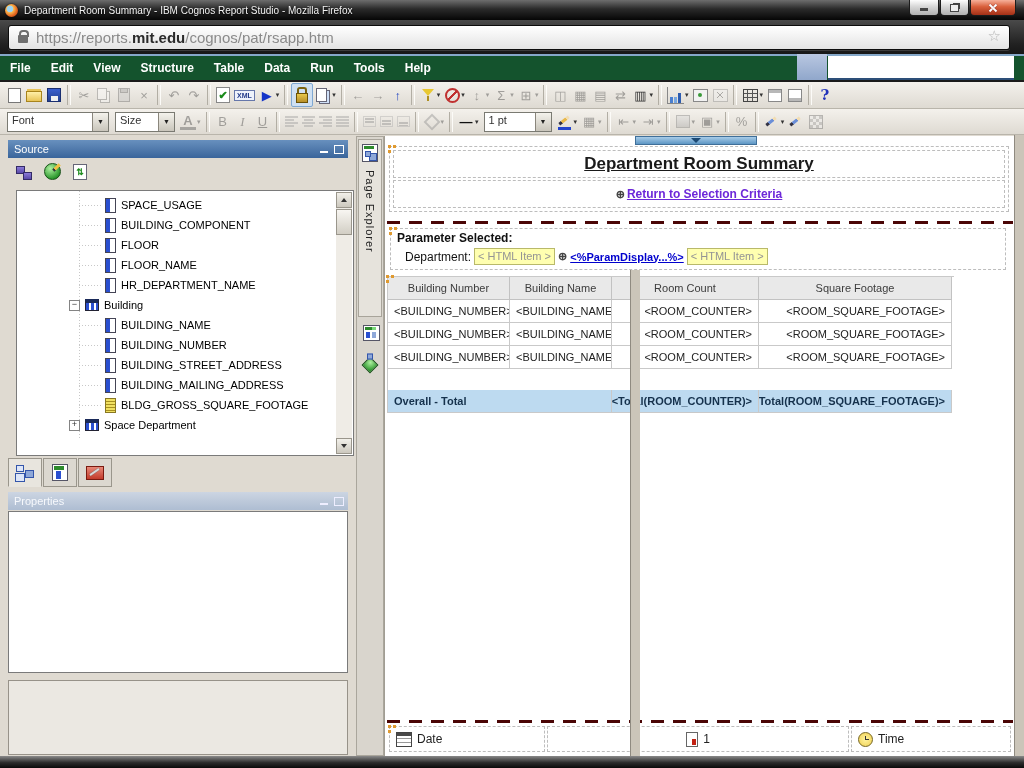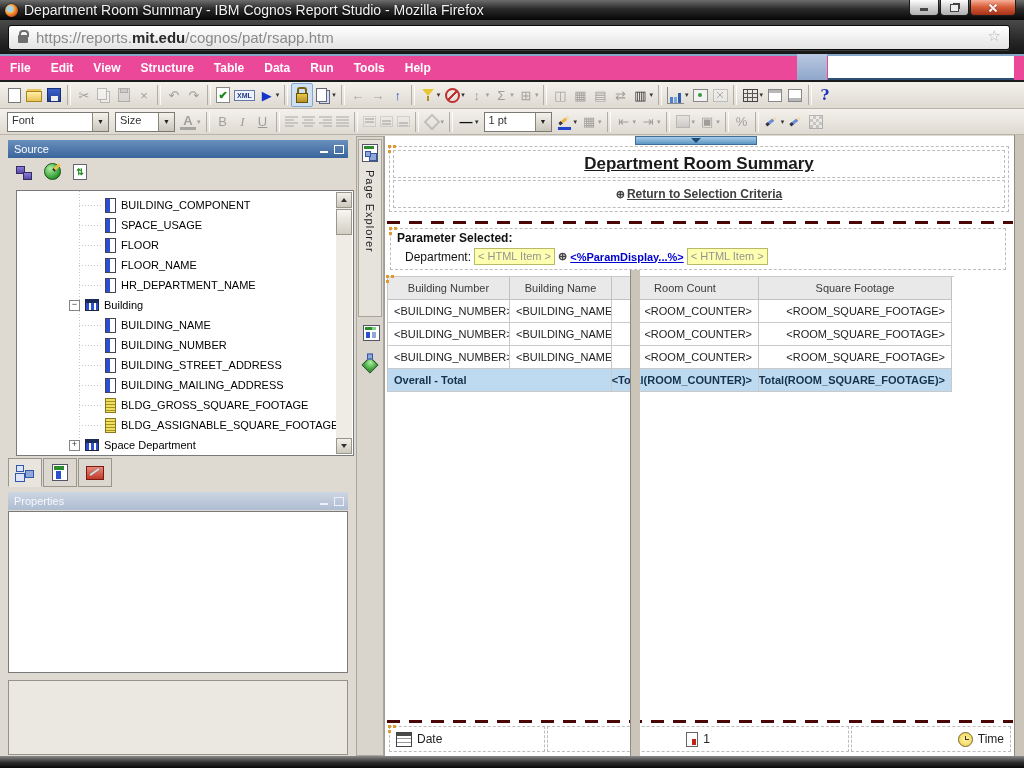--- a/index.html
+++ b/index.html
@@ -6,21 +6,21 @@
     font-family:"Liberation Sans",sans-serif;background:#1b1b1b;}
   #app{position:absolute;inset:0;}
   .abs{position:absolute;}
 
   
   #titlebar{left:0;top:0;width:1024px;height:20px;
     background:linear-gradient(#6d6d6d,#2a2a2a 45%,#060606);display:flex;align-items:center;color:#f2f2f2;}
   #fx-icon{width:13px;height:13px;border-radius:50%;margin:0 6px 0 5px;
     background:radial-gradient(circle at 38% 38%, #9fd4f2 0 26%, #f9b851 32%, #e2641f 62%, #9c3a10 95%);
     box-shadow:0 0 2px #000;}
-  #title-text{font-size:14px;text-shadow:0 1px 2px #000;}
+  #title-text{font-size:10px;text-shadow:0 1px 2px #000;}
   #win-controls{position:absolute;right:8px;top:0;display:flex;}
   .winbtn{height:15px;border:1px solid #1c1c1c;border-top:none;border-radius:0 0 4px 4px;
     display:flex;align-items:center;justify-content:center;margin-left:1px;
     background:linear-gradient(#fdfdfd,#d6d6d6 45%,#b0b0b0);}
   #btn-min{width:28px;} #btn-restore{width:27px;}
   #btn-close{width:44px;background:linear-gradient(#f6b09a,#d95f3b 45%,#a33017);}
   .glyph-min{width:8px;height:3px;background:#444;margin-top:4px;}
   .glyph-restore{width:7px;height:6px;border:1px solid #444;background:#eee;box-shadow:2px -2px 0 -1px #444;}
   .glyph-close{position:relative;width:10px;height:10px;}
   .glyph-close::before,.glyph-close::after{content:"";position:absolute;left:4px;top:0;width:2px;height:10px;background:#fff;box-shadow:0 0 1px #600;}
@@ -29,21 +29,21 @@
   #navbar{left:0;top:20px;width:1024px;height:34px;background:linear-gradient(#4a4a4a,#222 70%,#171717);}
   #urlbar{position:absolute;left:8px;top:5px;width:1000px;height:23px;border:1px solid #0c0c0c;border-radius:3px;
     background:linear-gradient(#ffffff,#e3e3e3);display:flex;align-items:center;box-shadow:0 1px 0 rgba(255,255,255,.15);}
   #lock-icon{position:relative;width:10px;height:8px;background:#6f6f6f;margin:3px 8px 0 9px;border-radius:1px;}
   #lock-icon::before{content:"";position:absolute;left:1px;top:-5px;width:6px;height:5px;border:2px solid #6f6f6f;border-bottom:none;border-radius:4px 4px 0 0;}
   #url-text{font-size:15px;color:#8a8a8a;}
   #url-text b{color:#2b2b2b;}
   #star-icon{position:absolute;right:8px;font-size:15px;color:#b5b5b5;top:1px;}
 
   
-  #menubar{left:0;top:54px;width:1024px;height:26px;background:#ec4899;border-top:2px solid #85a8c9;box-sizing:border-box;display:flex;align-items:flex-end;}
+  #menubar{left:0;top:54px;width:1024px;height:26px;background:#14532d;border-top:2px solid #85a8c9;box-sizing:border-box;display:flex;align-items:flex-end;}
   #menubar::after{content:"";position:absolute;left:0;top:26px;width:1024px;height:2px;background:#d8ae7e;}
   .menu-item{color:#fff;font-weight:bold;font-size:12px;padding:0 10px;height:24px;display:flex;align-items:center;}
   #menu-accent{position:absolute;left:797px;top:0;width:30px;height:24px;background:linear-gradient(#b9c7e1,#90a7cb);}
   #menu-whitebox{position:absolute;left:828px;top:1px;width:186px;height:22px;background:#fff;border-bottom:2px solid #2d4f78;}
 
   
   .toolbar{left:0;width:1024px;background:linear-gradient(#f4f1ec,#dedad2);box-sizing:border-box;border-bottom:1px solid #b9b5ab;display:flex;align-items:center;padding:0 4px;}
   #toolbar1{top:82px;height:27px;}
   #toolbar2{top:109px;height:26px;}
   .tb{display:flex;align-items:center;height:100%;}
@@ -183,42 +183,42 @@
   #canvas{left:384px;top:1px;width:630px;height:620px;background:#fff;border-left:1px solid #a19d93;box-sizing:border-box;}
   #grip{position:absolute;left:250px;top:0;width:122px;height:9px;background:linear-gradient(#a8cce8,#5d96c4);border:1px solid #3f6f99;box-sizing:border-box;display:flex;align-items:center;justify-content:center;}
   #grip::after{content:"";width:0;height:0;border-left:5px solid transparent;border-right:5px solid transparent;border-top:5px solid #1d4a74;}
   .dashed{border:1px dashed #bdbdbd;box-sizing:border-box;}
   .seldots::before{content:"";position:absolute;left:-2px;top:-2px;width:3px;height:3px;background:#e09a30;box-shadow:5px 0 0 #e09a30,0 5px 0 #e09a30;}
   #hd-outer{position:absolute;left:4px;top:10px;width:620px;height:66px;}
   #title-block{position:absolute;left:3px;top:3px;width:612px;height:28px;display:flex;align-items:center;justify-content:center;}
   #report-title{font-size:17px;font-weight:bold;text-decoration:underline;color:#1a1a1a;}
   #link-block{position:absolute;left:3px;top:33px;width:612px;height:28px;display:flex;align-items:center;justify-content:center;gap:2px;}
   .drill{font-size:11px;color:#444;font-weight:bold;}
-  #return-link{font-size:12px;font-weight:bold;color:#404040;text-decoration:underline;}
+  #return-link{font-size:12px;font-weight:bold;color:#6d28d9;text-decoration:underline;}
   .redline{position:absolute;left:2px;width:626px;height:3px;background:repeating-linear-gradient(90deg,#4a0505 0 13px,transparent 13px 22px);}
   #redline1{top:85px;} #redline2{top:584px;}
   #param-box{position:absolute;left:5px;top:92px;width:616px;height:42px;padding:2px 6px;}
   #param-heading{font-size:12px;font-weight:bold;color:#111;}
   #param-row{display:flex;align-items:center;gap:3px;margin:3px 0 0 8px;font-size:12px;color:#111;}
   .html-chip{background:#ffffb0;border:1px solid #b9b96a;color:#949494;font-size:11px;padding:0 3px;height:15px;line-height:15px;}
   #param-display{color:#0000cd;font-weight:bold;text-decoration:underline;font-size:11px;}
 
   #rtable{position:absolute;left:2px;top:140px;width:566px;font-size:11px;color:#222;border-top:1px solid #c9c9c9;border-left:1px solid #c9c9c9;}
   .grid{display:grid;grid-template-columns:122px 102px 147px 193px;}
   .grid-total{display:grid;grid-template-columns:224px 147px 193px;}
   .cell{height:23px;box-sizing:border-box;border-right:1px solid #c9c9c9;border-bottom:1px solid #c9c9c9;display:flex;align-items:center;padding:0 6px;overflow:hidden;}
   .hc{background:#e9e9e9;justify-content:center;color:#3c3c3c;border-right-color:#c2c2c2;border-bottom-color:#c2c2c2;}
   .num{justify-content:flex-end;}
-  .total .cell{background:#bddaf0;font-weight:bold;color:#15314c;}
+  .total .cell{background:#bddaf0;font-weight:bold;color:#15314c;margin-top:21px;}
 
   #footer-row{position:absolute;left:0;top:590px;width:630px;height:27px;font-size:12px;color:#222;}
   .fbox{position:absolute;top:0;height:26px;display:flex;align-items:center;gap:5px;padding:0 6px;box-sizing:border-box;}
   #fbox-date{left:4px;width:156px;}
   #fbox-page{left:162px;width:302px;justify-content:center;}
-  #fbox-time{left:466px;width:160px;justify-content:flex-end;}
+  #fbox-time{left:466px;width:160px;justify-content:flex-start;}
   .i-cal{position:relative;width:14px;height:13px;border:1px solid #444;background:linear-gradient(#4a4a4a 0 3px,#fff 3px),
     repeating-linear-gradient(90deg,transparent 0 3px,#999 3px 4px);background-blend-mode:normal;}
   .i-cal::after{content:"";position:absolute;left:0;top:5px;width:14px;height:1px;background:#999;box-shadow:0 4px 0 #999;}
   .i-clock{position:relative;width:13px;height:13px;border-radius:50%;background:radial-gradient(#fff3a0,#f0d050);border:1px solid #776622;}
   .i-clock::before{content:"";position:absolute;left:6px;top:3px;width:1px;height:4px;background:#333;}
   .i-clock::after{content:"";position:absolute;left:6px;top:6px;width:4px;height:1px;background:#333;}
   .i-pagenum{position:relative;width:10px;height:13px;background:#fff;border:1px solid #666;}
   .i-pagenum::after{content:"";position:absolute;right:1px;bottom:1px;width:4px;height:6px;background:#c22213;}
 
   #right-edge{left:1014px;top:135px;width:10px;height:621px;background:#cbc5b9;border-left:1px solid #8f8a80;box-sizing:border-box;}
@@ -698,27 +698,27 @@
         <span class="s-pkg"></span>
         <span class="s-refresh">⇅</span>
       </div>
       <div id="tree-box">
         <span class="vguide"></span>
         <div id="tree-inner">
 
             <div class="trow" data-type="item" data-level="2">
 
               <span class="tico"></span>
+              <span class="tlabel">SPACE_USAGE</span>
+            </div>
+
+            <div class="trow" data-type="item" data-level="2">
+
+              <span class="tico"></span>
               <span class="tlabel">BUILDING_COMPONENT</span>
-            </div>
-
-            <div class="trow" data-type="item" data-level="2">
-
-              <span class="tico"></span>
-              <span class="tlabel">SPACE_USAGE</span>
             </div>
 
             <div class="trow" data-type="item" data-level="2">
 
               <span class="tico"></span>
               <span class="tlabel">FLOOR</span>
             </div>
 
             <div class="trow" data-type="item" data-level="2">
 
@@ -761,25 +761,20 @@
               <span class="tico"></span>
               <span class="tlabel">BUILDING_MAILING_ADDRESS</span>
             </div>
 
             <div class="trow" data-type="measure" data-level="2">
 
               <span class="tico"></span>
               <span class="tlabel">BLDG_GROSS_SQUARE_FOOTAGE</span>
             </div>
 
-            <div class="trow" data-type="measure" data-level="2">
-
-              <span class="tico"></span>
-              <span class="tlabel">BLDG_ASSIGNABLE_SQUARE_FOOTAGE</span>
-            </div>
 
             <div class="trow" data-type="subject" data-level="1">
               <span class="exp">+</span>
               <span class="tico"></span>
               <span class="tlabel">Space Department</span>
             </div>
           </div>
         <div id="tree-scroll">
           <span class="sbtn up">
               <span class="arr-up"></span>

